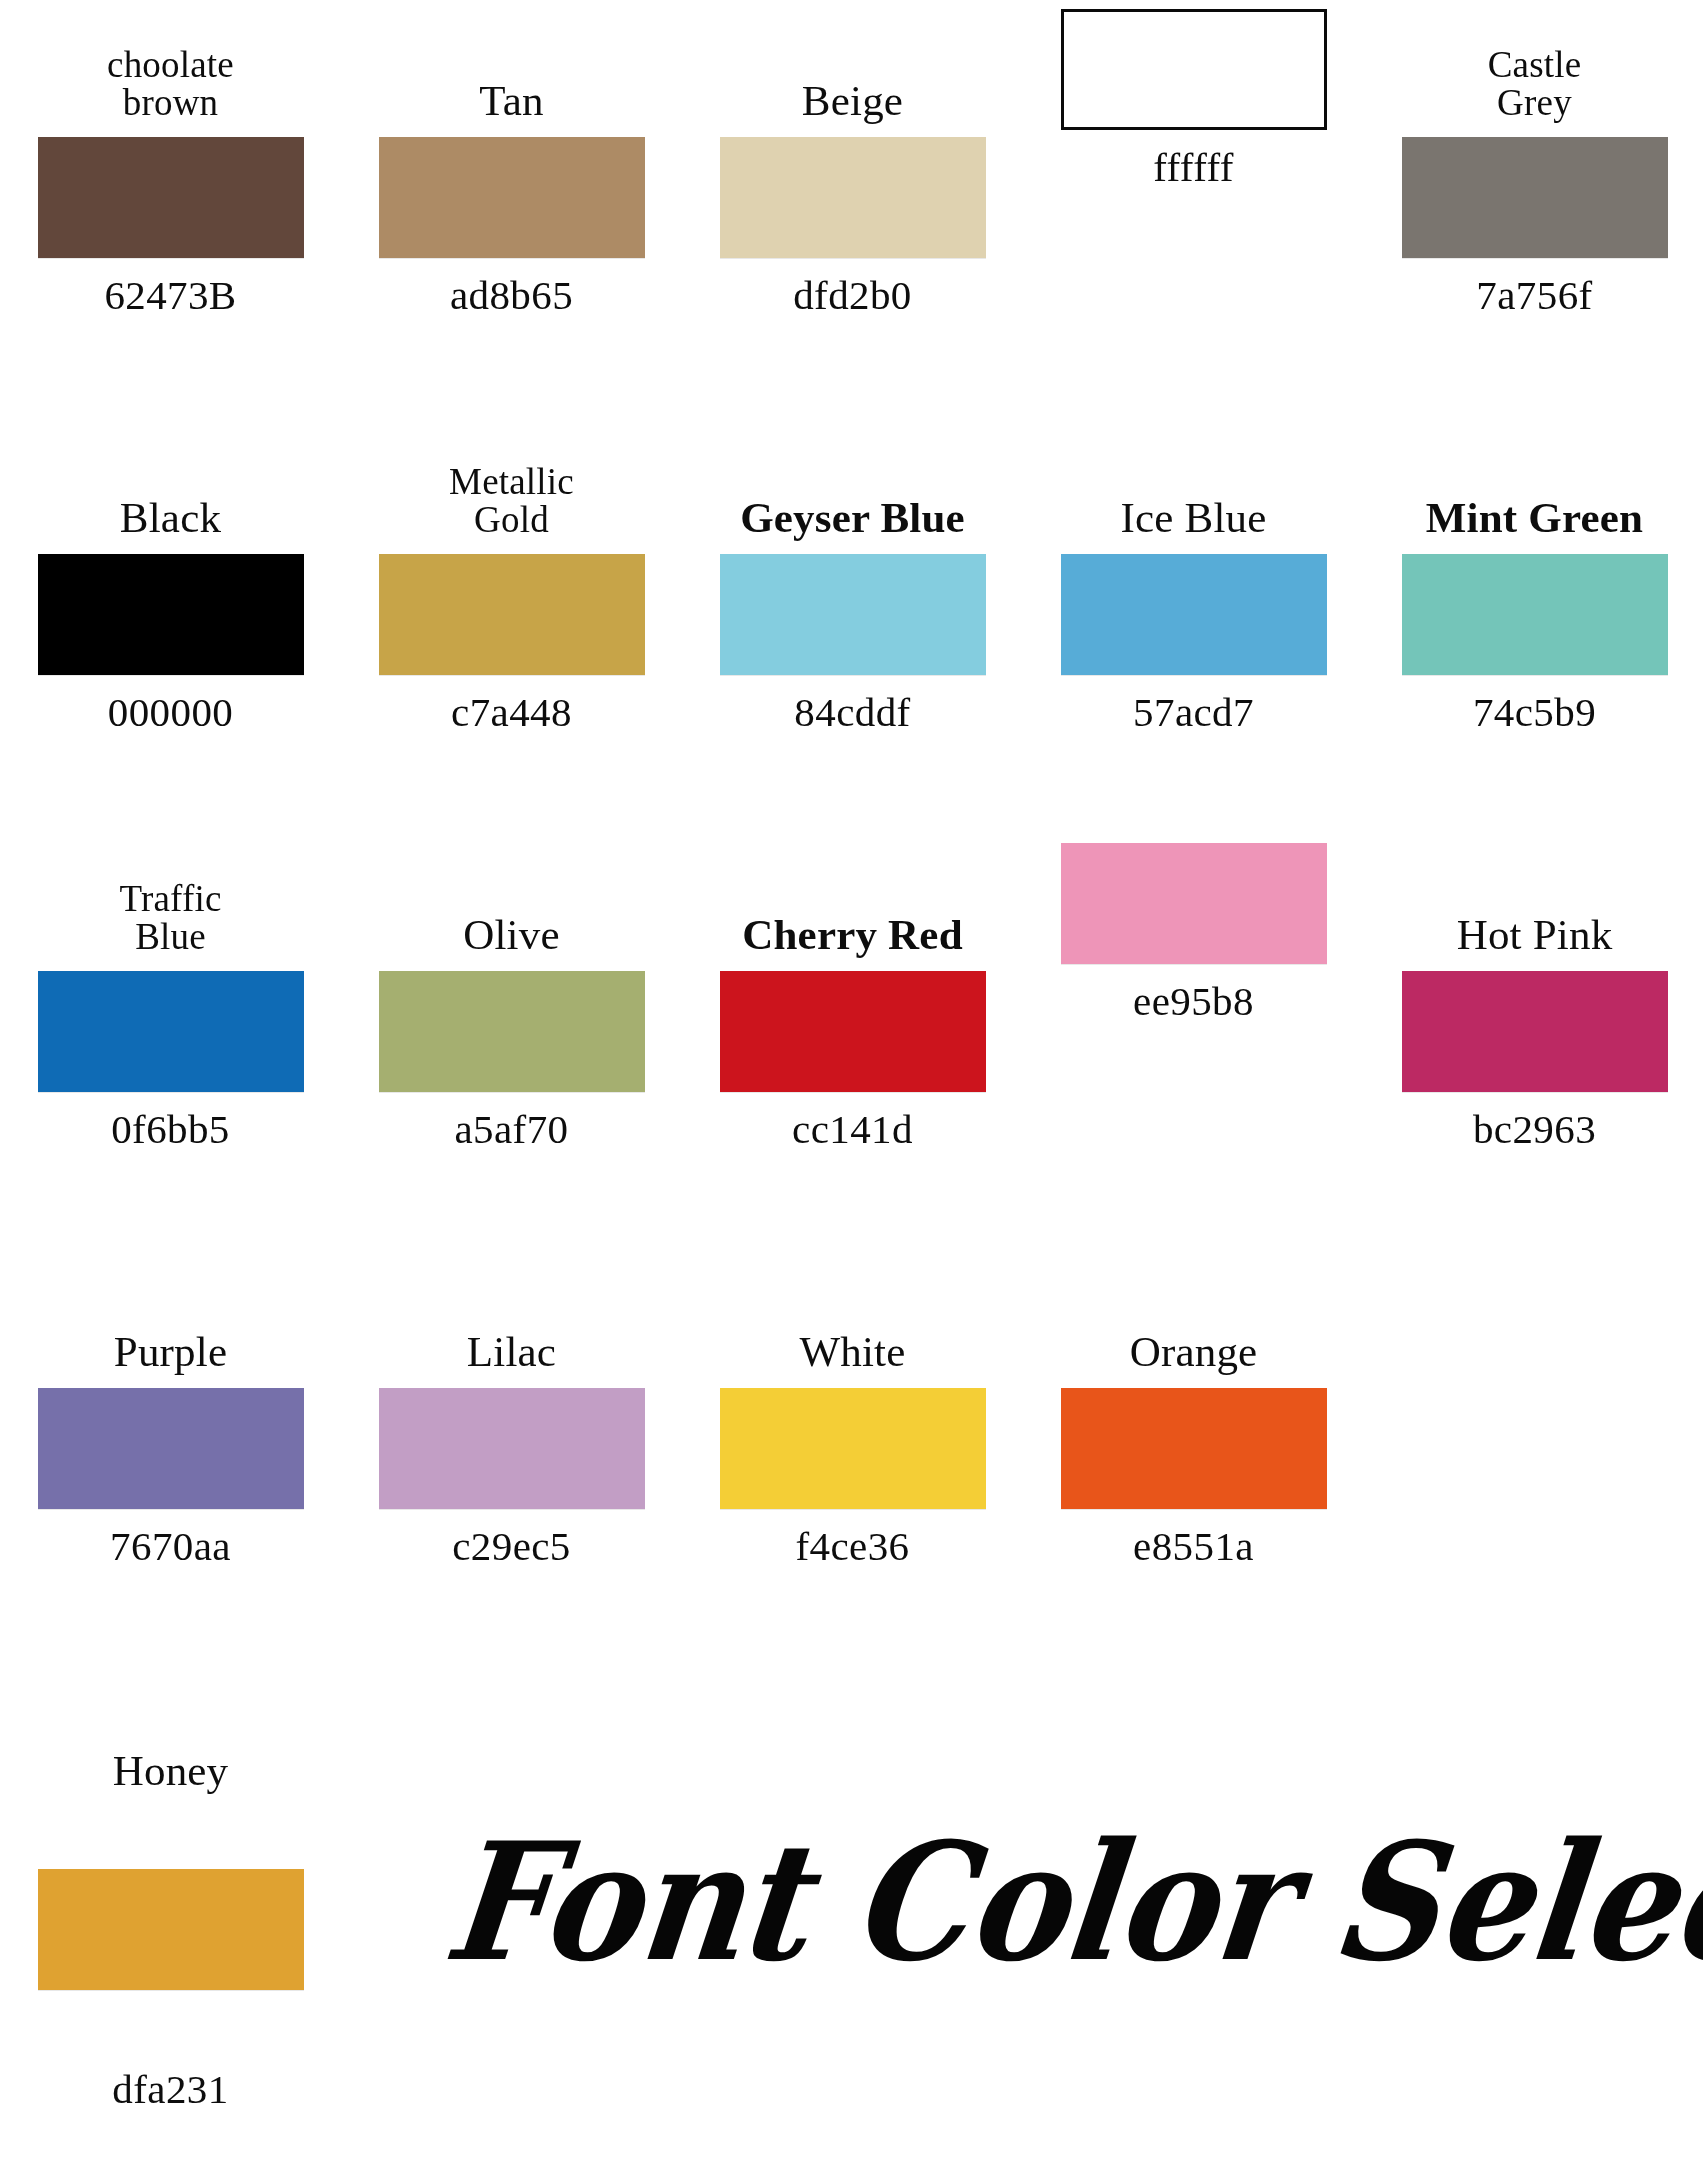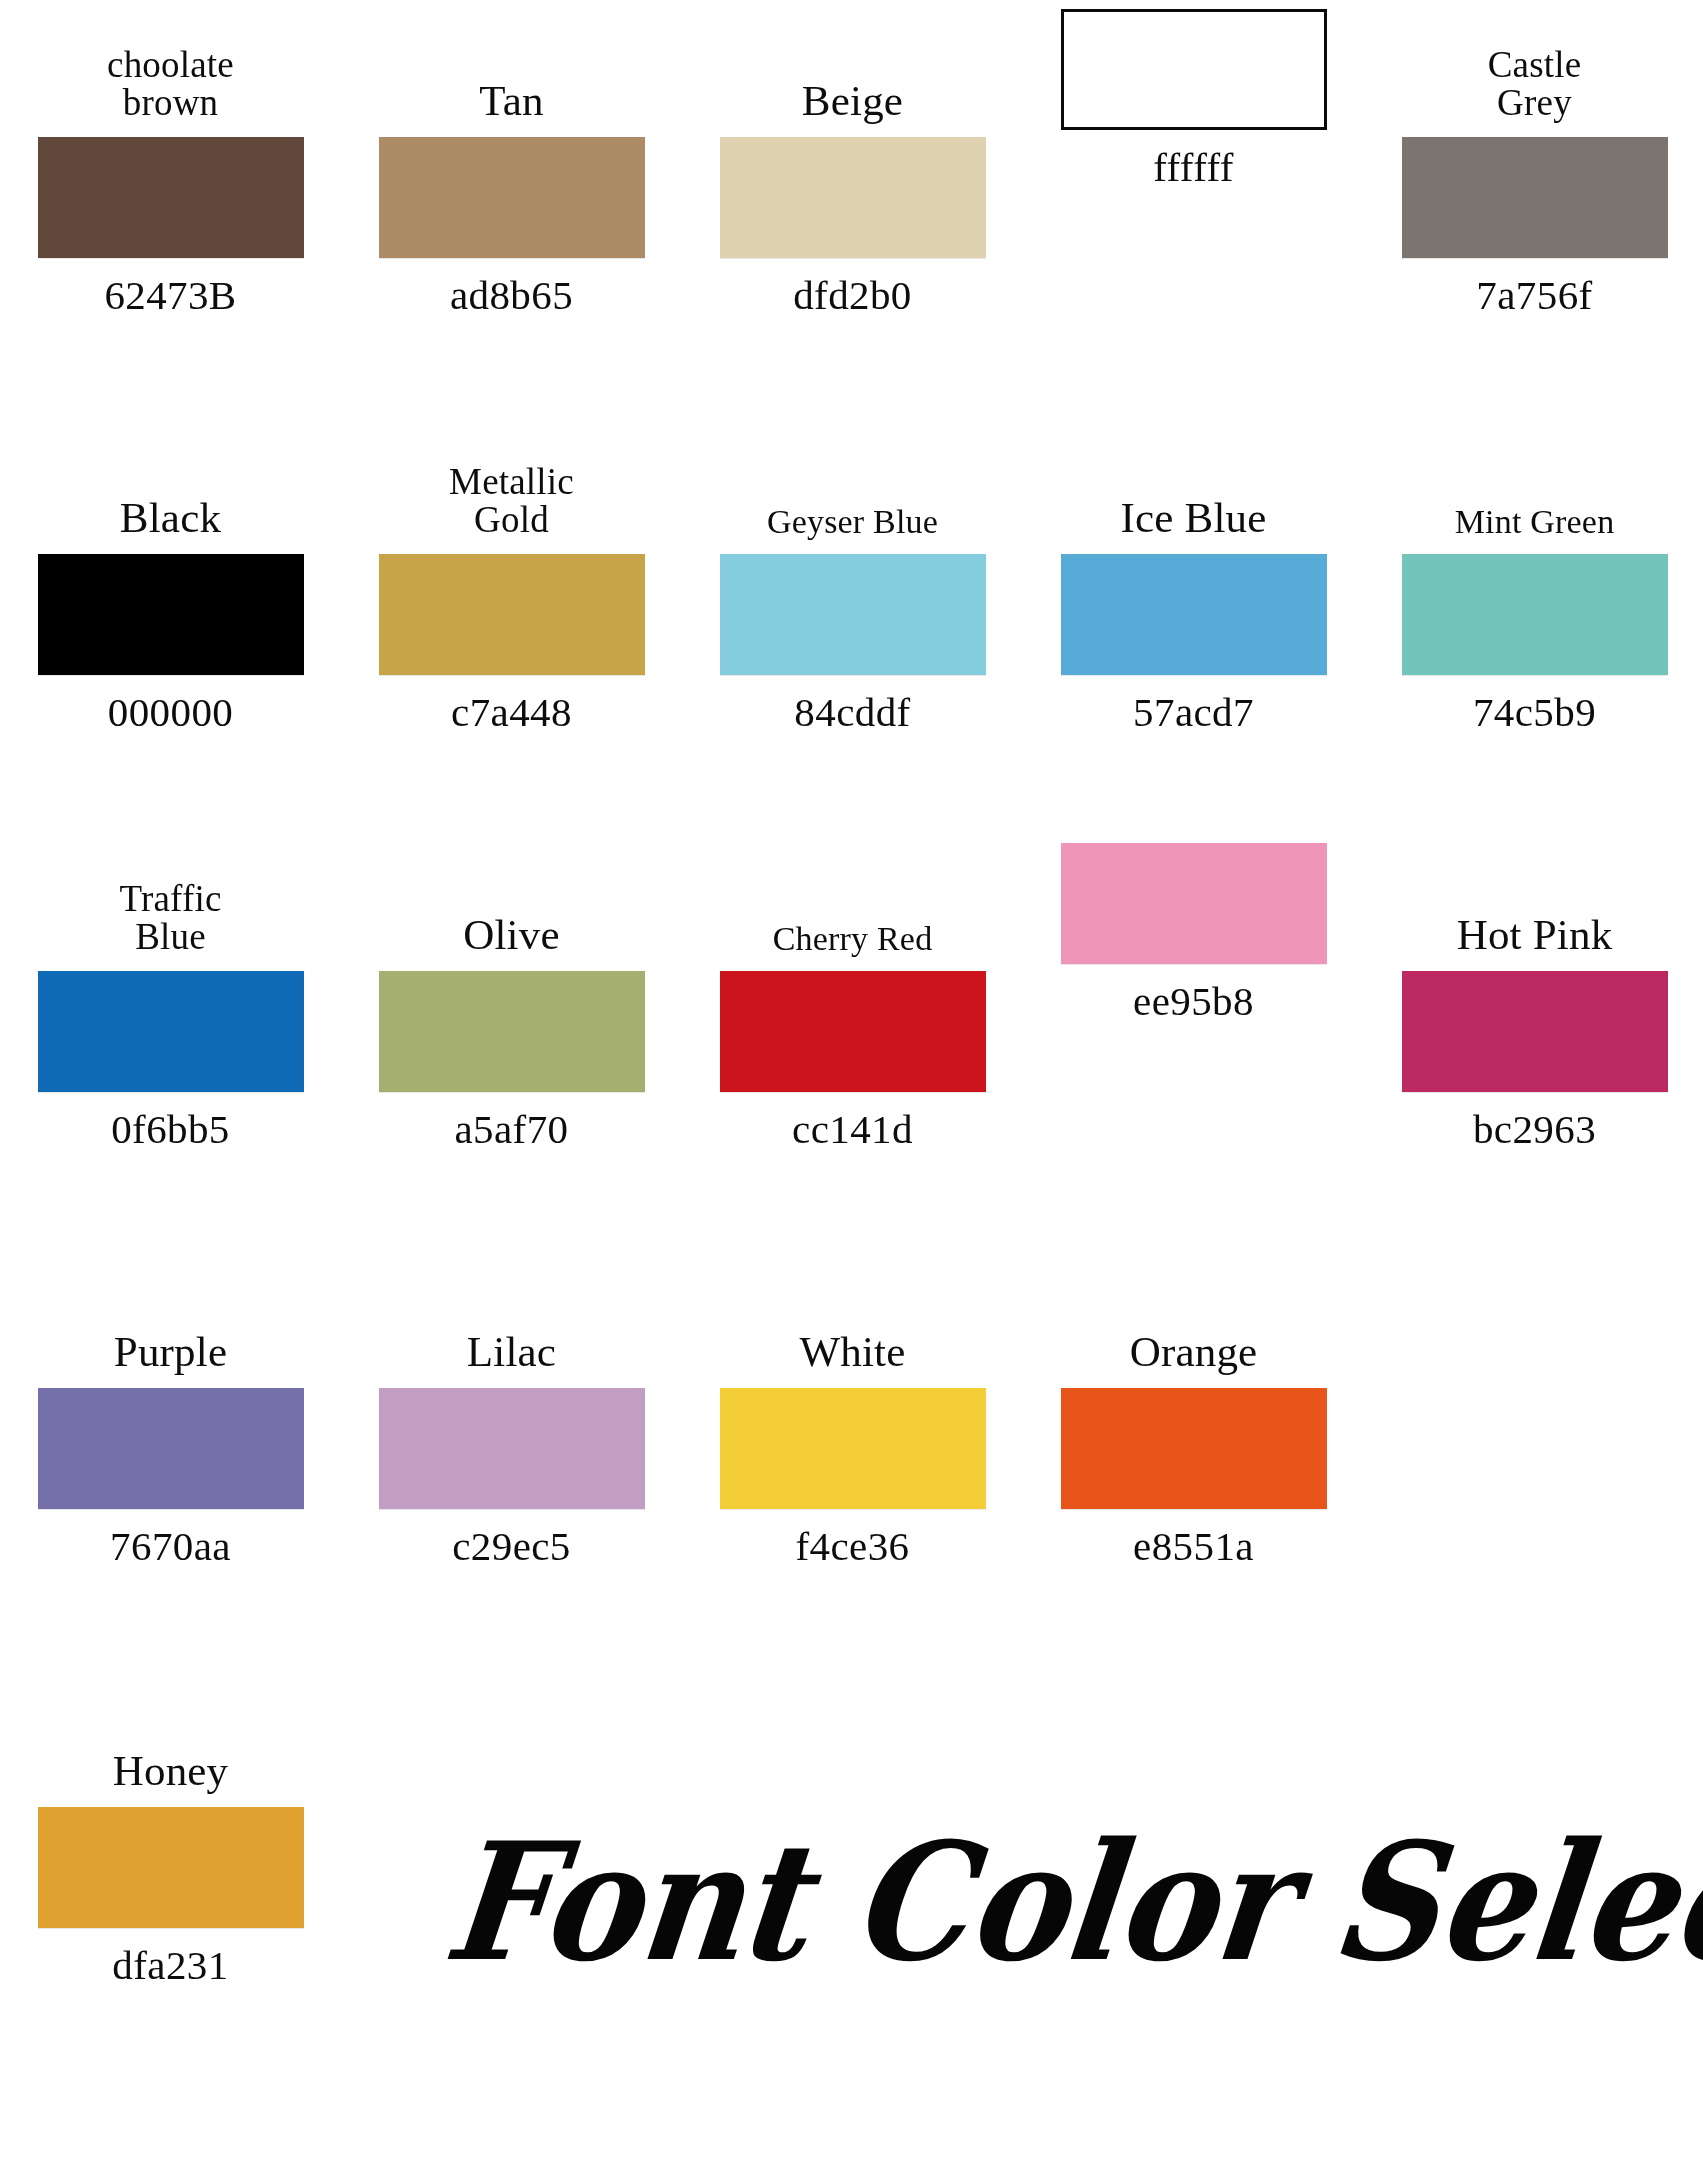--- a/index.html
+++ b/index.html
@@ -61,21 +61,22 @@
     font-family: "Liberation Serif", "DejaVu Serif", serif;
     color: #0d0d0d;
     padding-bottom: 5.1px;
     box-sizing: border-box;
   }
   .swatch-name.two-line {
     font-size: 37px;
     line-height: 1.04;
   }
   .swatch-name.small {
-    font-size: 34px;
+    font-size: 43px;
+    font-weight: bold;
   }
 
   .chip {
     width: 266px;
     height: 121px;
     margin-top: 8.5px;
     box-sizing: border-box;
     box-shadow: 0 0.9px 0 rgba(0,0,0,0.10);
   }
   .chip.outlined {
@@ -102,20 +103,21 @@
   }
   .honey-cell {
     position: absolute;
     left: 0;
     top: 0;
     width: 341px;
     height: 443px;
     display: flex;
     flex-direction: column;
     align-items: center;
+    justify-content: space-between;
   }
 
   .title-script {
     position: absolute;
     left: 460px;
     top: 160px;
     width: 1227px;
     text-align: left;
     font-family: "DejaVu Serif", "Liberation Serif", serif;
     font-style: italic;

